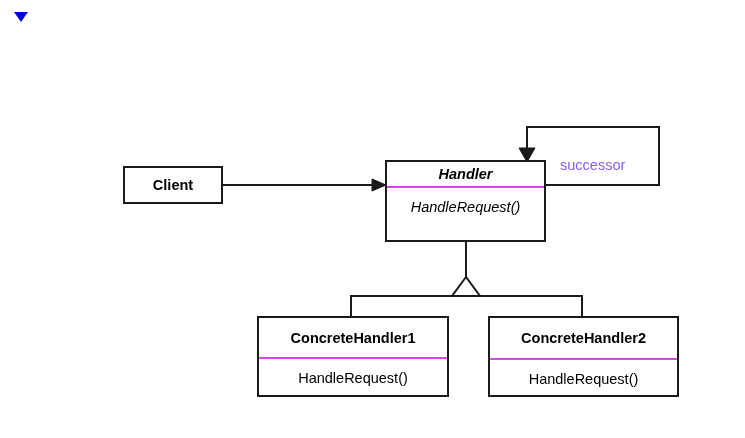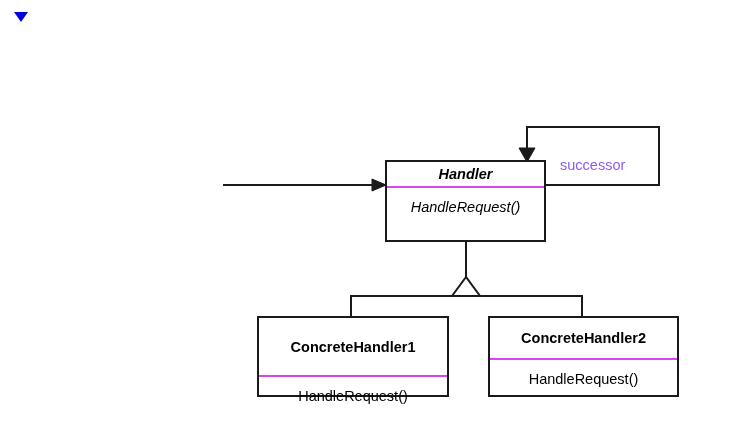--- a/index.html
+++ b/index.html
@@ -100,21 +100,21 @@
 
   #class-handler {
     left: 385px; top: 160px; width: 161px; height: 82px;
   }
   #class-handler .name { height: 24px; }
   #class-handler .ops  { height: 40px; }
 
   #class-concrete1 {
     left: 257px; top: 316px; width: 192px; height: 81px;
   }
-  #class-concrete1 .name { height: 57px; }
+  #class-concrete1 .name { height: 39px; }
   #class-concrete1 .ops  { height: 39px; }
 
   #class-concrete2 {
     left: 488px; top: 316px; width: 191px; height: 81px;
   }
   #class-concrete2 .name { height: 40px; }
   #class-concrete2 .ops  { height: 39px; }
 
   
   #label-successor {
@@ -162,20 +162,25 @@
       <polygon points="466,277 452,296 480,296" fill="#ffffff" stroke="#1a1a1a" stroke-width="2"></polygon>
 
       <line x1="350" y1="296" x2="583" y2="296" stroke="#1a1a1a" stroke-width="2"></line>
 
       <line x1="351" y1="295" x2="351" y2="317" stroke="#1a1a1a" stroke-width="2"></line>
 
       <line x1="582" y1="295" x2="582" y2="317" stroke="#1a1a1a" stroke-width="2"></line>
     </g>
   </svg>
 
+  <div class="uml-class" id="class-client">
+    <div class="uml-compartment name">
+      <span class="cls-name">Client</span>
+    </div>
+  </div>
 
   <div class="uml-class" id="class-handler">
     <div class="uml-compartment name">
       <span class="cls-name abstract">Handler</span>
     </div>
     <div class="uml-compartment ops">
       <span class="cls-op abstract">HandleRequest()</span>
     </div>
   </div>
 

